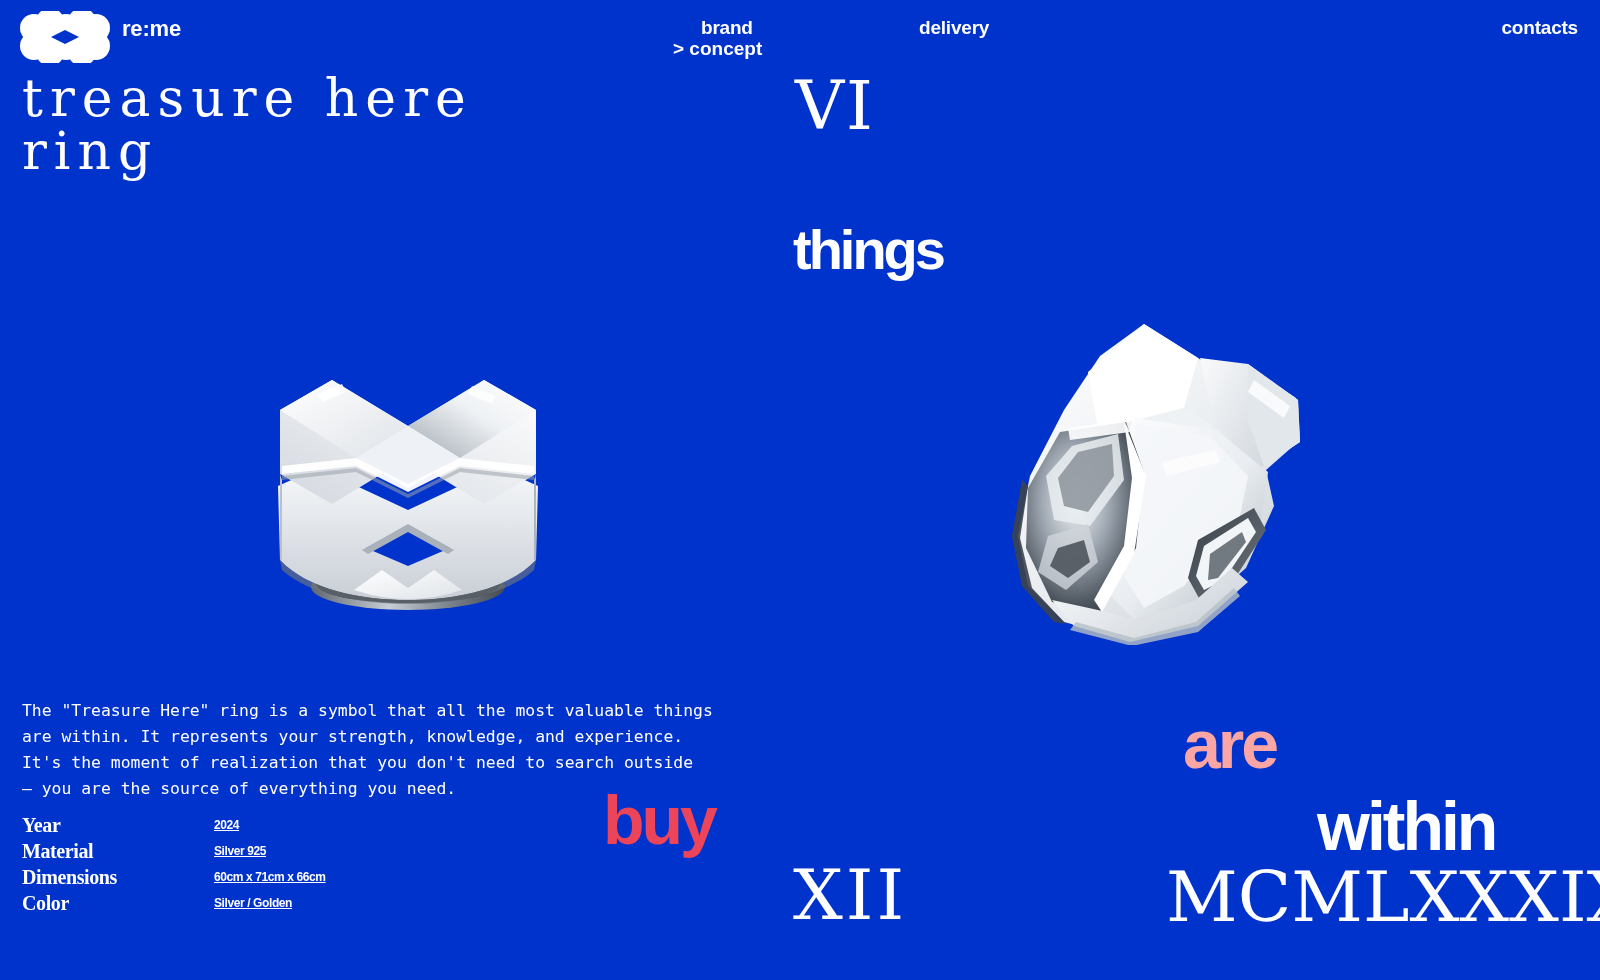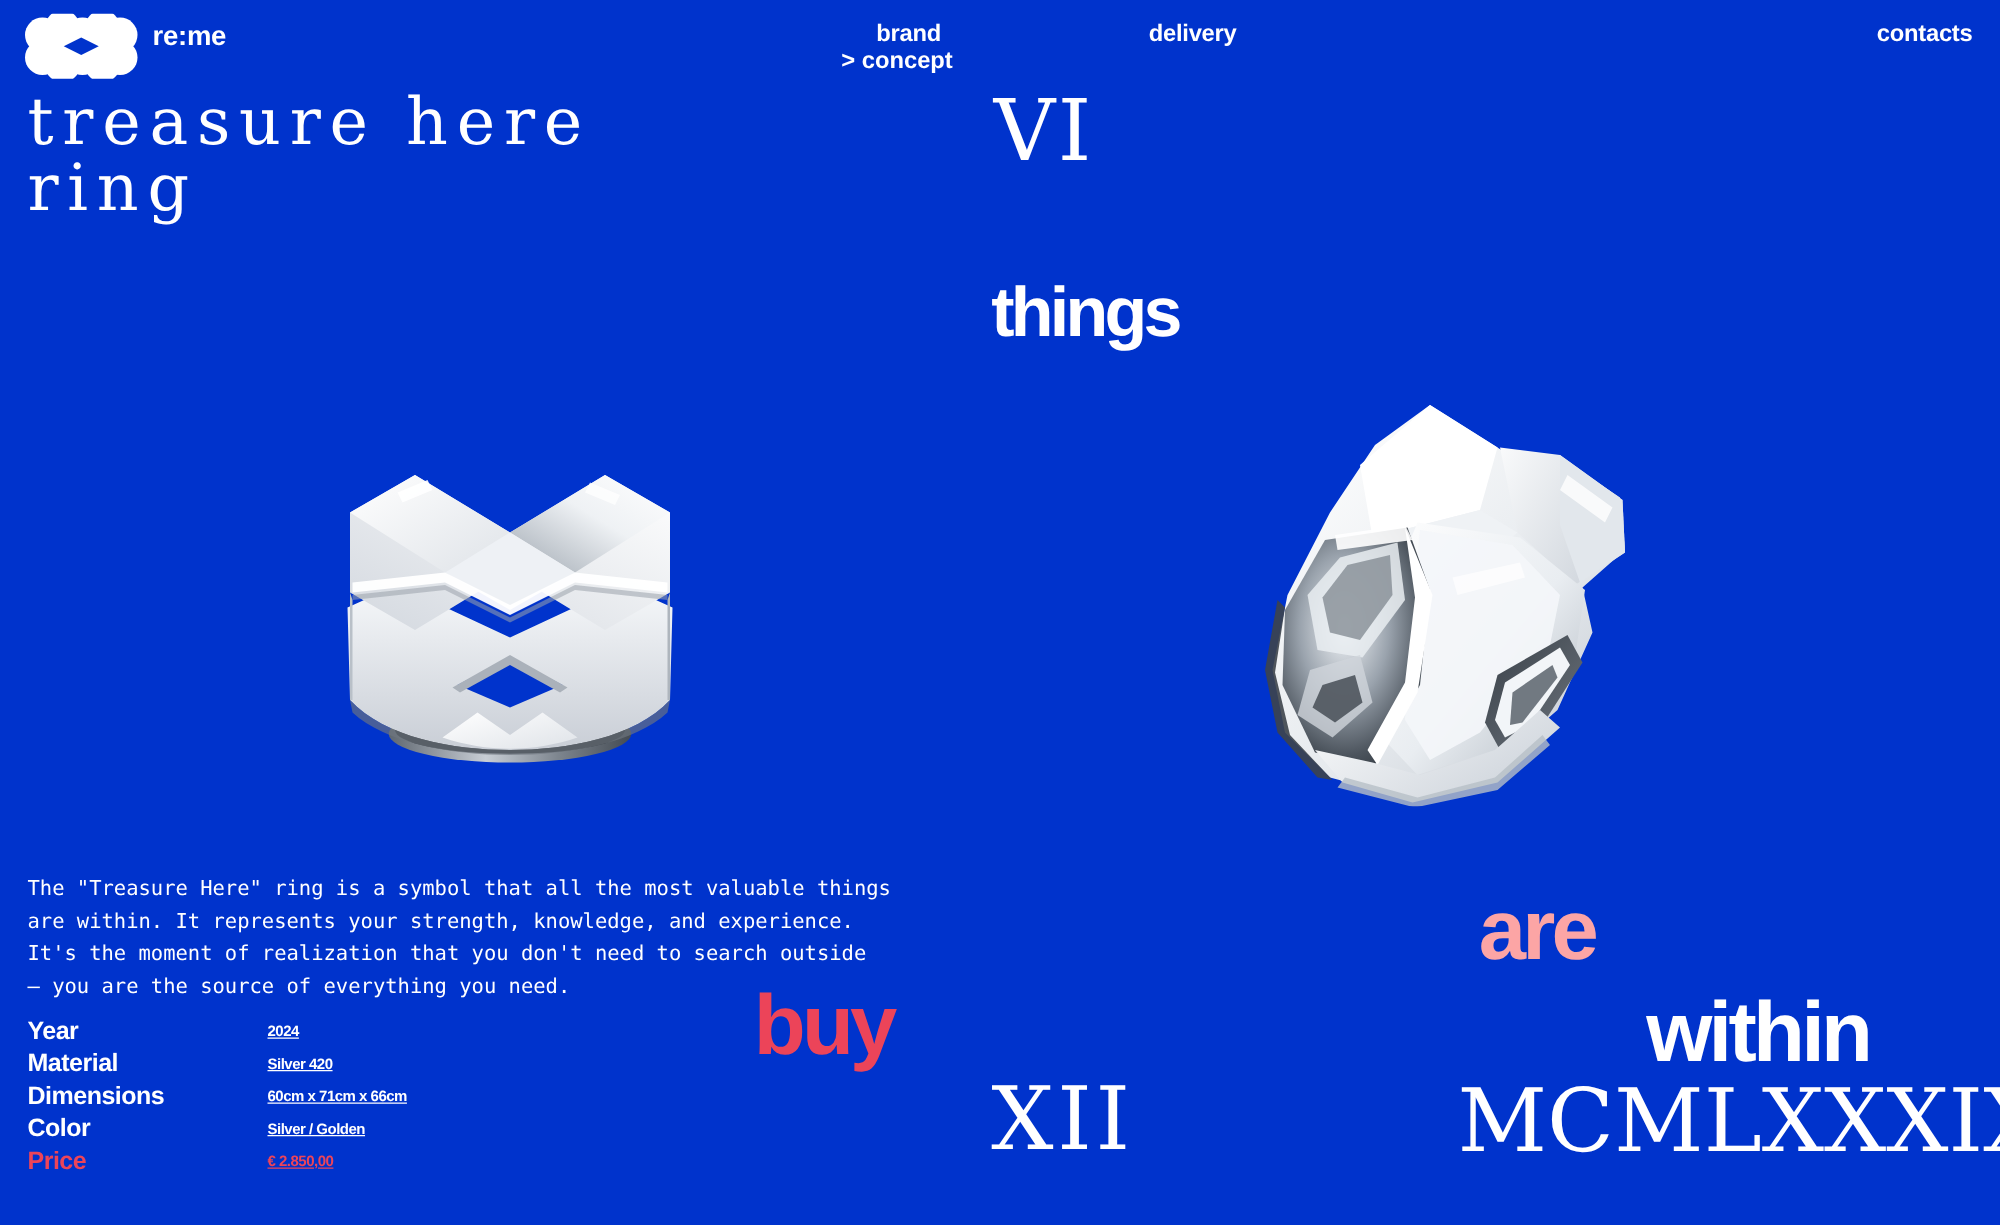--- a/index.html
+++ b/index.html
@@ -74,21 +74,21 @@
     font-size:16.4px; font-weight:400; color:#ffffff;
     line-height:26px; letter-spacing:0px;
     white-space:pre-line;
   }
 
   
   .spec { position:absolute; left:22px; top:812px; }
   .spec-row { display:flex; height:26px; align-items:flex-start; }
   .spec-key {
     width:192px; font-size:20px; font-weight:700; color:#ffffff;
-    letter-spacing:-0.4px; line-height:26px;
+    letter-spacing:-0.4px; line-height:26px;font-family:Liberation Serif, serif;
   }
   .spec-val {
     font-size:12px; font-weight:700; color:#ffffff;
     letter-spacing:-0.4px; line-height:26px; white-space:nowrap;text-decoration:underline;
   }
   .spec-row.is-price .spec-key,
   .spec-row.is-price .spec-val { color:#ec4459; }
 
   
   .buy {
@@ -315,34 +315,30 @@
 It's the moment of realization that you don't need to search outside
 — you are the source of everything you need.</p>
 
   <div class="spec">
     <div class="spec-row">
       <span class="spec-key">Year</span>
       <span class="spec-val">2024</span>
     </div>
     <div class="spec-row">
       <span class="spec-key">Material</span>
-      <span class="spec-val">Silver 420</span>
+      <span class="spec-val">Silver 925</span>
     </div>
     <div class="spec-row">
       <span class="spec-key">Dimensions</span>
       <span class="spec-val">60cm x 71cm x 66cm</span>
     </div>
     <div class="spec-row">
       <span class="spec-key">Color</span>
       <span class="spec-val">Silver / Golden</span>
     </div>
-    <div class="spec-row is-price">
-      <span class="spec-key">Price</span>
-      <span class="spec-val">€ 2.850,00</span>
-    </div>
   </div>
 
   <div class="buy">buy</div>
 
   <div class="roman-xii">XII</div>
 
   <div class="are">are</div>
 
   <div class="within">within</div>
 

